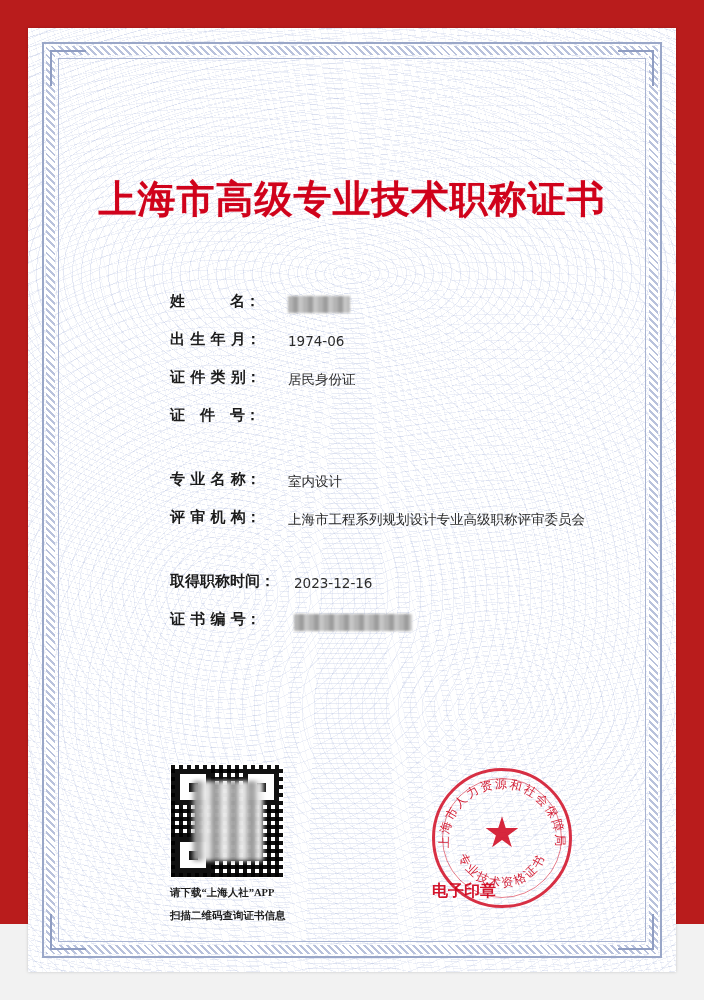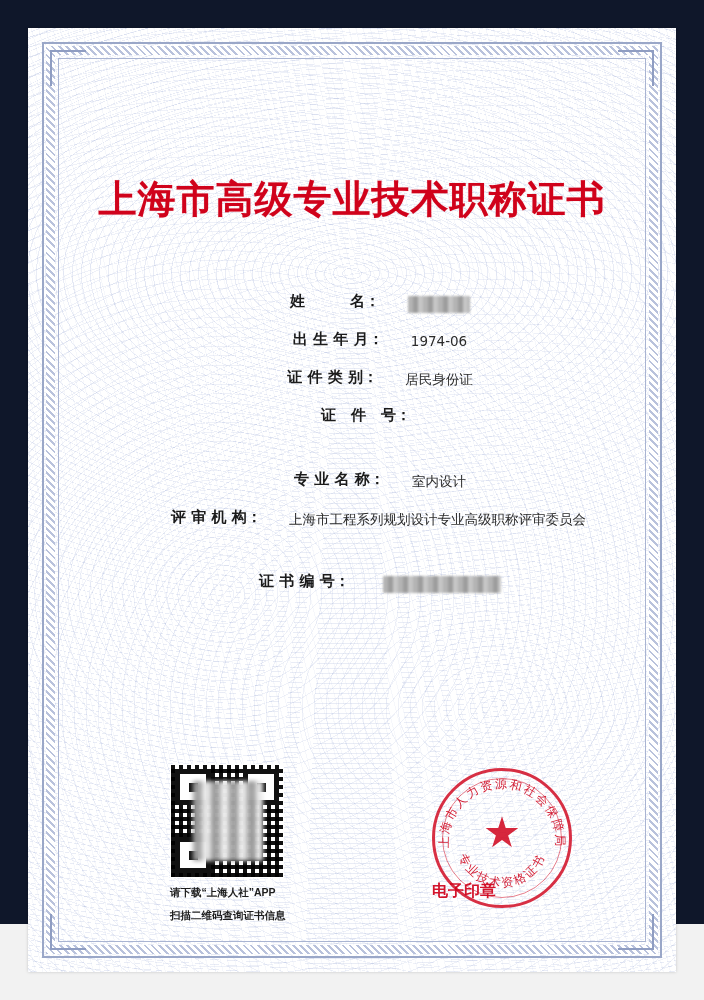--- a/index.html
+++ b/index.html
@@ -12,21 +12,21 @@
     height: 1000px;
     font-family: "Liberation Sans", sans-serif;
     overflow: hidden;
   }
 
   
   #page {
     position: relative;
     width: 704px;
     height: 924px;
-    background: #0f172a;
+    background: #b91c1c;
   }
 
   .cert-sheet {
     position: absolute;
     left: 28px;
     top: 28px;
     width: 648px;
     height: 944px;
     background: #fdfdfd;
     box-shadow: 0 0 3px rgba(0,0,0,0.18);
@@ -113,21 +113,20 @@
     top: 218px;
     left: 96px;
     right: 40px;
   }
 
   .row {
     display: flex;
     align-items: flex-start;
     margin-bottom: 16px;
     min-height: 22px;
-    justify-content: center;
   }
 
   .label {
     width: 118px;
     flex: 0 0 118px;
     font-size: 15px;
     font-weight: bold;
     color: #1b1b1b;
     font-family: "DejaVu Sans", "Liberation Sans", sans-serif;
     white-space: nowrap;
@@ -217,21 +216,21 @@
       repeating-linear-gradient(0deg,
         rgba(120,120,120,0.55) 0 9px, rgba(240,240,240,0.55) 9px 18px);
     filter: blur(2px);
   }
   .qr-caption {
     margin-top: 7px;
     font-size: 10.5px;
     line-height: 15px;
     color: #1d1d1d;
     font-weight: bold;
-    font-family: Liberation Sans, sans-serif;
+    font-family: Liberation Serif, serif;
     white-space: nowrap;
   }
 
   
   .seal {
     position: absolute;
     right: 18px;
     top: 4px;
     width: 140px;
     height: 140px;
@@ -334,20 +333,24 @@
           <div class="value">室内设计</div>
         </div>
 
         <div class="row">
           <div class="label">评 审 机 构：</div>
           <div class="value" style="width:300px;">上海市工程系列规划设计专业高级职称评审委员会</div>
         </div>
 
         <div class="gap"></div>
 
+        <div class="row">
+          <div class="label" style="flex:0 0 124px;width:124px;">取得职称时间：</div>
+          <div class="value">2023-12-16</div>
+        </div>
 
         <div class="row">
           <div class="label" style="flex:0 0 124px;width:124px;">证 书 编 号：</div>
           <div class="value">
             <span class="redact" style="width:118px;"></span>
           </div>
         </div>
 
       </div>
 

